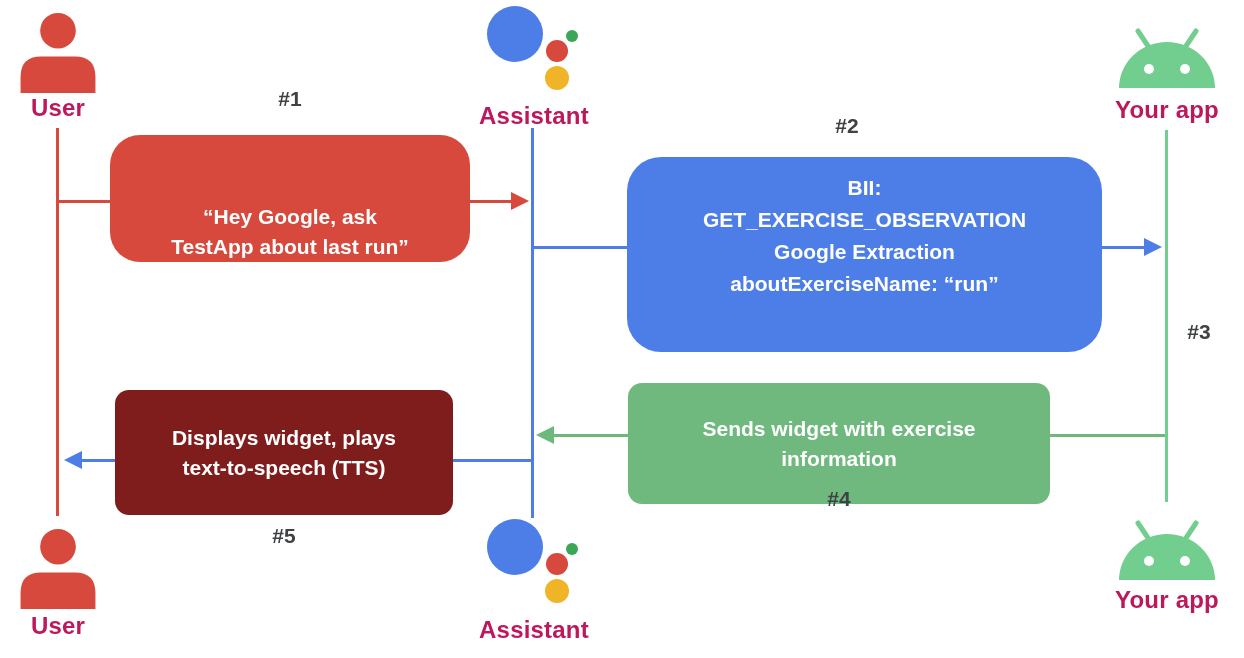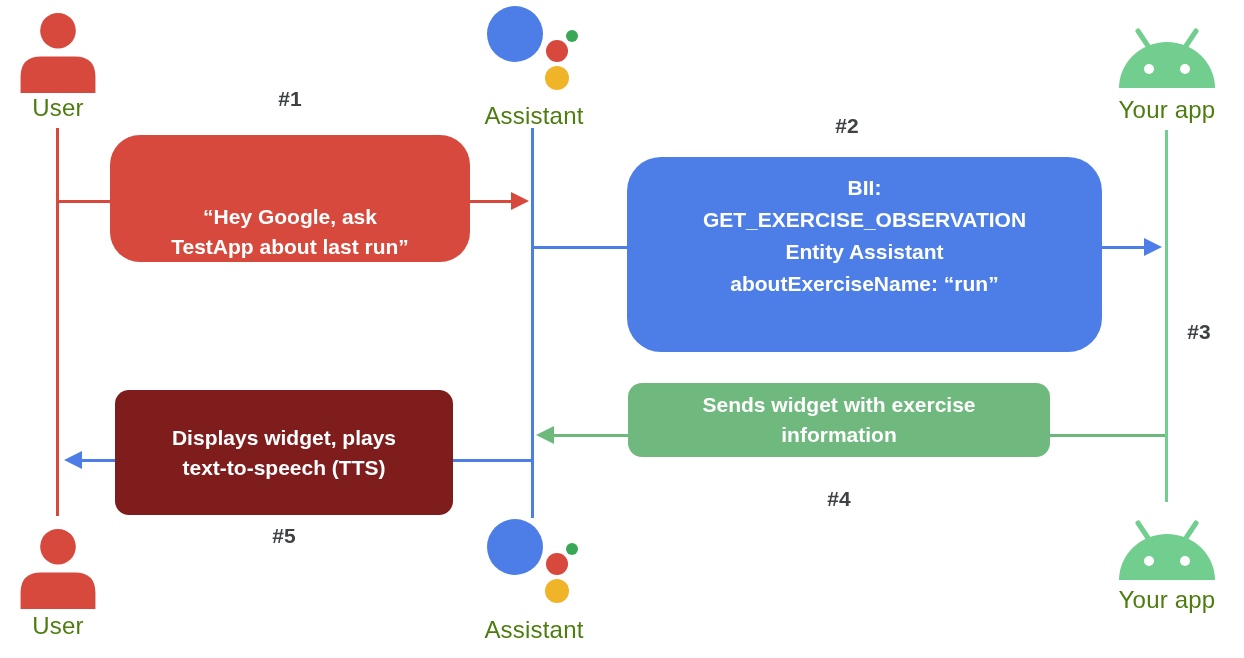--- a/index.html
+++ b/index.html
@@ -6,21 +6,21 @@
   html,body { background:#ffffff; }
   body {
     font-family:"Liberation Sans", sans-serif;
     width:1244px; height:658px; position:relative; overflow:hidden;
   }
   .canvas { position:absolute; left:0; top:0; width:1244px; height:658px; }
 
   
   .actor-label {
     position:absolute; text-align:center;
-    font-size:24px; font-weight:400; color:#4d7c0f; letter-spacing:0.2px;
+    font-size:24px; font-weight:700; color:#be185d; letter-spacing:0.2px;
   }
   
   .step-label {
     position:absolute; text-align:center; width:60px; margin-left:-30px;
     font-size:21px; font-weight:700; color:#3f4245;
   }
 
   
   .lifeline { position:absolute; width:3px; }
   .line-red   { background:#d6493c; }
@@ -72,31 +72,31 @@
 TestApp about last run”</span>
   </div>
   <div class="step-label" style="left:290px; top:87px;">#1</div>
 
   <div class="connector conn-blue" style="left:533px;  top:246px; width:94px;"></div>
   <div class="connector conn-blue" style="left:1102px; top:246px; width:43px;"></div>
   <div class="arrowhead ah-right-blue" style="left:1144px; top:238px;"></div>
   <div class="msg-box box-blue-lg" style="left:627px; top:157px; width:475px; height:195px;">
     <span>BII:
 GET_EXERCISE_OBSERVATION
-Entity Assistant
+Google Extraction
 aboutExerciseName: “run”</span>
   </div>
   <div class="step-label" style="left:847px; top:114px;">#2</div>
 
   <div class="step-label" style="left:1199px; top:320px;">#3</div>
 
   <div class="connector conn-green" style="left:1050px; top:434px; width:115px;"></div>
   <div class="connector conn-green" style="left:554px;  top:434px; width:74px;"></div>
   <div class="arrowhead ah-left-green" style="left:536px; top:426px;"></div>
-  <div class="msg-box box-green" style="left:628px; top:383px; width:422px; height:74px;">
+  <div class="msg-box box-green" style="left:628px; top:383px; width:422px; height:121px;">
     <span>Sends widget with exercise
 information</span>
   </div>
   <div class="step-label" style="left:839px; top:487px;">#4</div>
 
   <div class="connector conn-blue" style="left:453px; top:459px; width:78px;"></div>
   <div class="connector conn-blue" style="left:82px;  top:459px; width:33px;"></div>
   <div class="arrowhead ah-left-blue" style="left:64px; top:451px;"></div>
   <div class="msg-box box-blue" style="left:115px; top:390px; width:338px; height:125px;">
     <span>Displays widget, plays

